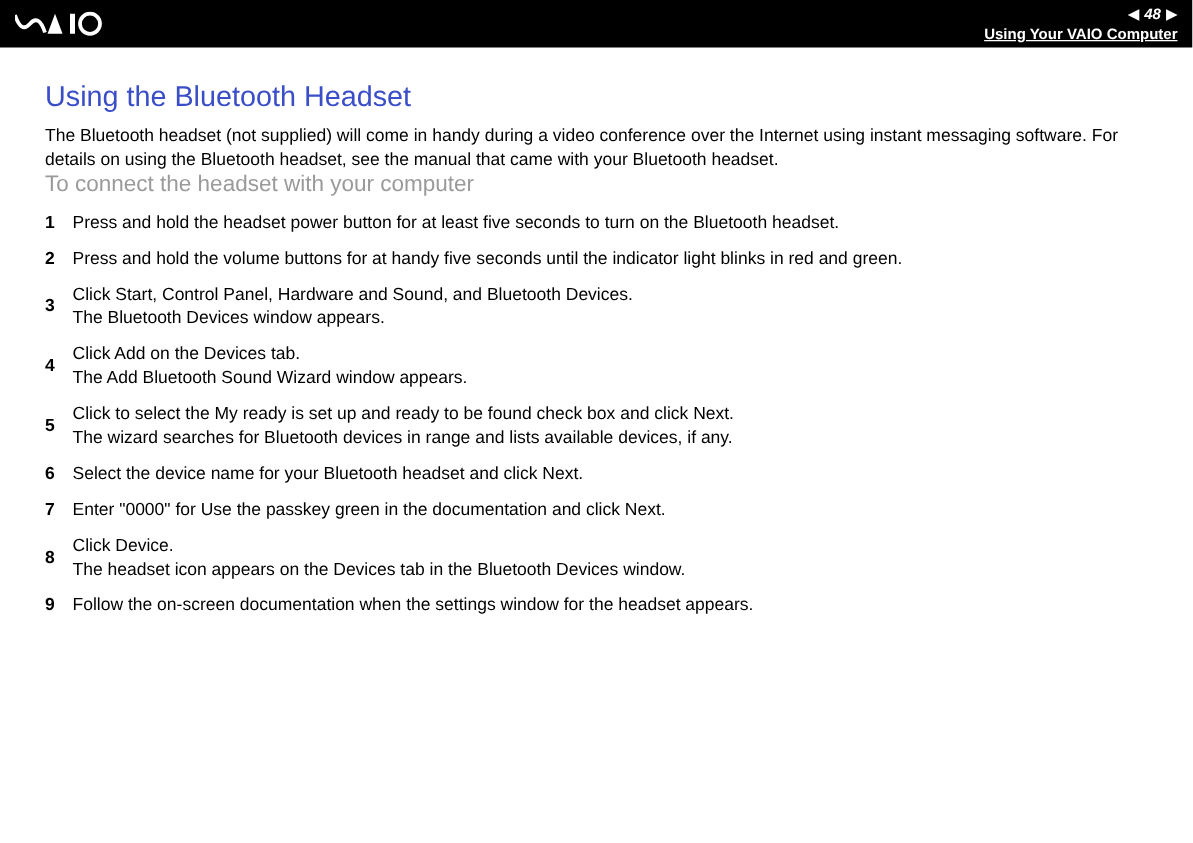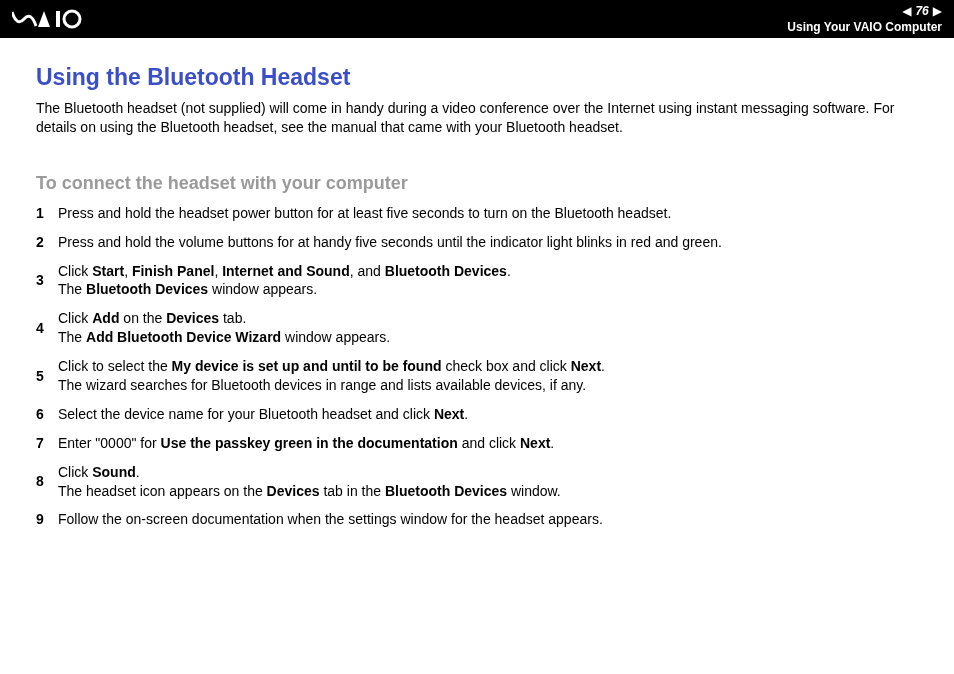--- a/index.html
+++ b/index.html
@@ -44,110 +44,110 @@
     line-height: 1;
   }
   .page-num {
     font-size: 12px;
     font-style: italic;
     font-weight: bold;
   }
   .section-label {
     font-size: 12px;
     font-weight: bold;
+    text-decoration: underline;
   }
   .content {
     padding: 26px 26px 0 36px;
   }
   h1 {
     color: #3a4ec8;
     font-size: 23px;
-    font-weight: bold;
+    font-weight: normal;
     margin-bottom: 8px;
   }
   .intro {
     font-size: 14px;
     line-height: 1.35;
   }
   h2 {
     color: #9a9a9a;
     font-size: 18px;
-    font-weight: bold;
+    font-weight: normal;
     margin-bottom: 10px;
-    margin-top: 36px;
   }
   ol.steps {
     list-style: none;
     counter-reset: step;
   }
   ol.steps > li {
     counter-increment: step;
     display: flex;
     align-items: center;
     margin-bottom: 10px;
     font-size: 14px;
     line-height: 1.35;
   }
   ol.steps > li::before {
     content: counter(step);
     font-weight: bold;
     width: 22px;
     flex-shrink: 0;
   }
   .step-body { flex: 1; }
-  .step-body b { font-weight: bold; }
+  .step-body b { font-weight: normal; }
 </style>
 </head>
 <body>
 
 <div class="header">
   <div class="logo">
     <svg width="90" height="20" viewBox="0 0 90 20">
       <path d="M0 3 Q5 18 12 10 Q19 2 24 17" stroke="#fff" stroke-width="3" fill="none"></path>
       <path d="M32 2 L26 18 L38 18 Z" fill="#fff"></path>
       <rect x="44" y="2" width="4" height="16" fill="#fff"></rect>
       <circle cx="60" cy="10" r="8" stroke="#fff" stroke-width="3" fill="none"></circle>
     </svg>
   </div>
   <div class="header-right">
     <div class="pager">
       <span class="arrow-btn">◀</span>
-      <span class="page-num">76</span>
+      <span class="page-num">48</span>
       <span class="arrow-btn">▶</span>
     </div>
     <div class="section-label">Using Your VAIO Computer</div>
   </div>
 </div>
 
 <div class="content">
   <h1>Using the Bluetooth Headset</h1>
   <p class="intro">The Bluetooth headset (not supplied) will come in handy during a video conference over the Internet using instant messaging software. For details on using the Bluetooth headset, see the manual that came with your Bluetooth headset.</p>
   <h2>To connect the headset with your computer</h2>
   <ol class="steps">
       <li>
         <div class="step-body">Press and hold the headset power button for at least five seconds to turn on the Bluetooth headset.</div>
       </li>
       <li>
         <div class="step-body">Press and hold the volume buttons for at handy five seconds until the indicator light blinks in red and green.</div>
       </li>
       <li>
-        <div class="step-body">Click <b>Start</b>, <b>Finish Panel</b>, <b>Internet and Sound</b>, and <b>Bluetooth Devices</b>.<br>The <b>Bluetooth Devices</b> window appears.</div>
+        <div class="step-body">Click <b>Start</b>, <b>Control Panel</b>, <b>Hardware and Sound</b>, and <b>Bluetooth Devices</b>.<br>The <b>Bluetooth Devices</b> window appears.</div>
       </li>
       <li>
-        <div class="step-body">Click <b>Add</b> on the <b>Devices</b> tab.<br>The <b>Add Bluetooth Device Wizard</b> window appears.</div>
+        <div class="step-body">Click <b>Add</b> on the <b>Devices</b> tab.<br>The <b>Add Bluetooth Sound Wizard</b> window appears.</div>
       </li>
       <li>
-        <div class="step-body">Click to select the <b>My device is set up and until to be found</b> check box and click <b>Next</b>.<br>The wizard searches for Bluetooth devices in range and lists available devices, if any.</div>
+        <div class="step-body">Click to select the <b>My ready is set up and ready to be found</b> check box and click <b>Next</b>.<br>The wizard searches for Bluetooth devices in range and lists available devices, if any.</div>
       </li>
       <li>
         <div class="step-body">Select the device name for your Bluetooth headset and click <b>Next</b>.</div>
       </li>
       <li>
         <div class="step-body">Enter "0000" for <b>Use the passkey green in the documentation</b> and click <b>Next</b>.</div>
       </li>
       <li>
-        <div class="step-body">Click <b>Sound</b>.<br>The headset icon appears on the <b>Devices</b> tab in the <b>Bluetooth Devices</b> window.</div>
+        <div class="step-body">Click <b>Device</b>.<br>The headset icon appears on the <b>Devices</b> tab in the <b>Bluetooth Devices</b> window.</div>
       </li>
       <li>
         <div class="step-body">Follow the on-screen documentation when the settings window for the headset appears.</div>
       </li>
     </ol>
 </div>
 
 </body></html>

